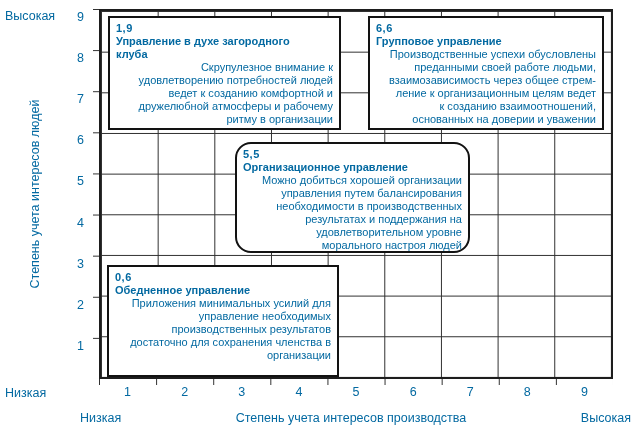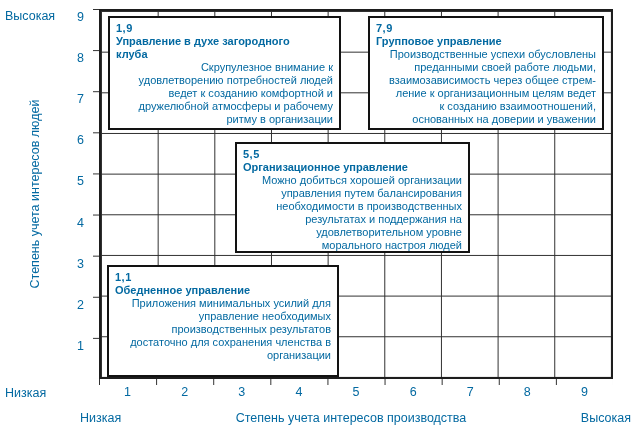--- a/index.html
+++ b/index.html
@@ -97,21 +97,21 @@
     font-size: 11px;
     line-height: 1.18;
     overflow: hidden;
   }
   .gbox .code  { font-weight: bold; letter-spacing: 0.5px; }
   .gbox .btitle { font-weight: bold; white-space: pre; }
   .gbox .bbody  { white-space: pre; text-align: right; }
 
   .box-1-9 { left: 7px;   top: 5px;   width: 233px; height: 114px; }
   .box-9-9 { left: 267px; top: 5px;   width: 236px; height: 114px; }
-  .box-5-5 { left: 134px; top: 131px; width: 235px; height: 111px; }
+  .box-5-5 { left: 134px; top: 131px; width: 235px; height: 111px; border-radius: 16px; }
   .box-1-1 { left: 6px;   top: 254px; width: 232px; height: 112px; }
   .box-9-1 { left: 267px; top: 254px; width: 236px; height: 112px; }
 </style>
 </head>
 <body>
 
 <div class="page">
 
   <div class="y-high">Высокая</div>
   <div class="y-low">Низкая</div>
@@ -142,21 +142,21 @@
       <div class="btitle">Управление в духе загородного
 клуба</div>
       <div class="bbody">Скрупулезное внимание к
 удовлетворению потребностей людей
 ведет к созданию комфортной и
 дружелюбной атмосферы и рабочему
 ритму в организации</div>
     </div>
 
     <div class="gbox box-9-9">
-      <div class="code">7,9</div>
+      <div class="code">6,6</div>
       <div class="btitle">Групповое управление</div>
       <div class="bbody">Производственные успехи обусловлены
 преданными своей работе людьми,
 взаимозависимость через общее стрем-
 ление к организационным целям ведет
 к созданию взаимоотношений,
 основанных на доверии и уважении</div>
     </div>
 
     <div class="gbox box-5-5">
@@ -164,21 +164,21 @@
       <div class="btitle">Организационное управление</div>
       <div class="bbody">Можно добиться хорошей организации
 управления путем балансирования
 необходимости в производственных
 результатах и поддержания на
 удовлетворительном уровне
 морального настроя людей</div>
     </div>
 
     <div class="gbox box-1-1">
-      <div class="code">1,1</div>
+      <div class="code">0,6</div>
       <div class="btitle">Обедненное управление</div>
       <div class="bbody">Приложения минимальных усилий для
 управление необходимых
 производственных результатов
 достаточно для сохранения членства в
 организации</div>
     </div>
 
 
   </div>

